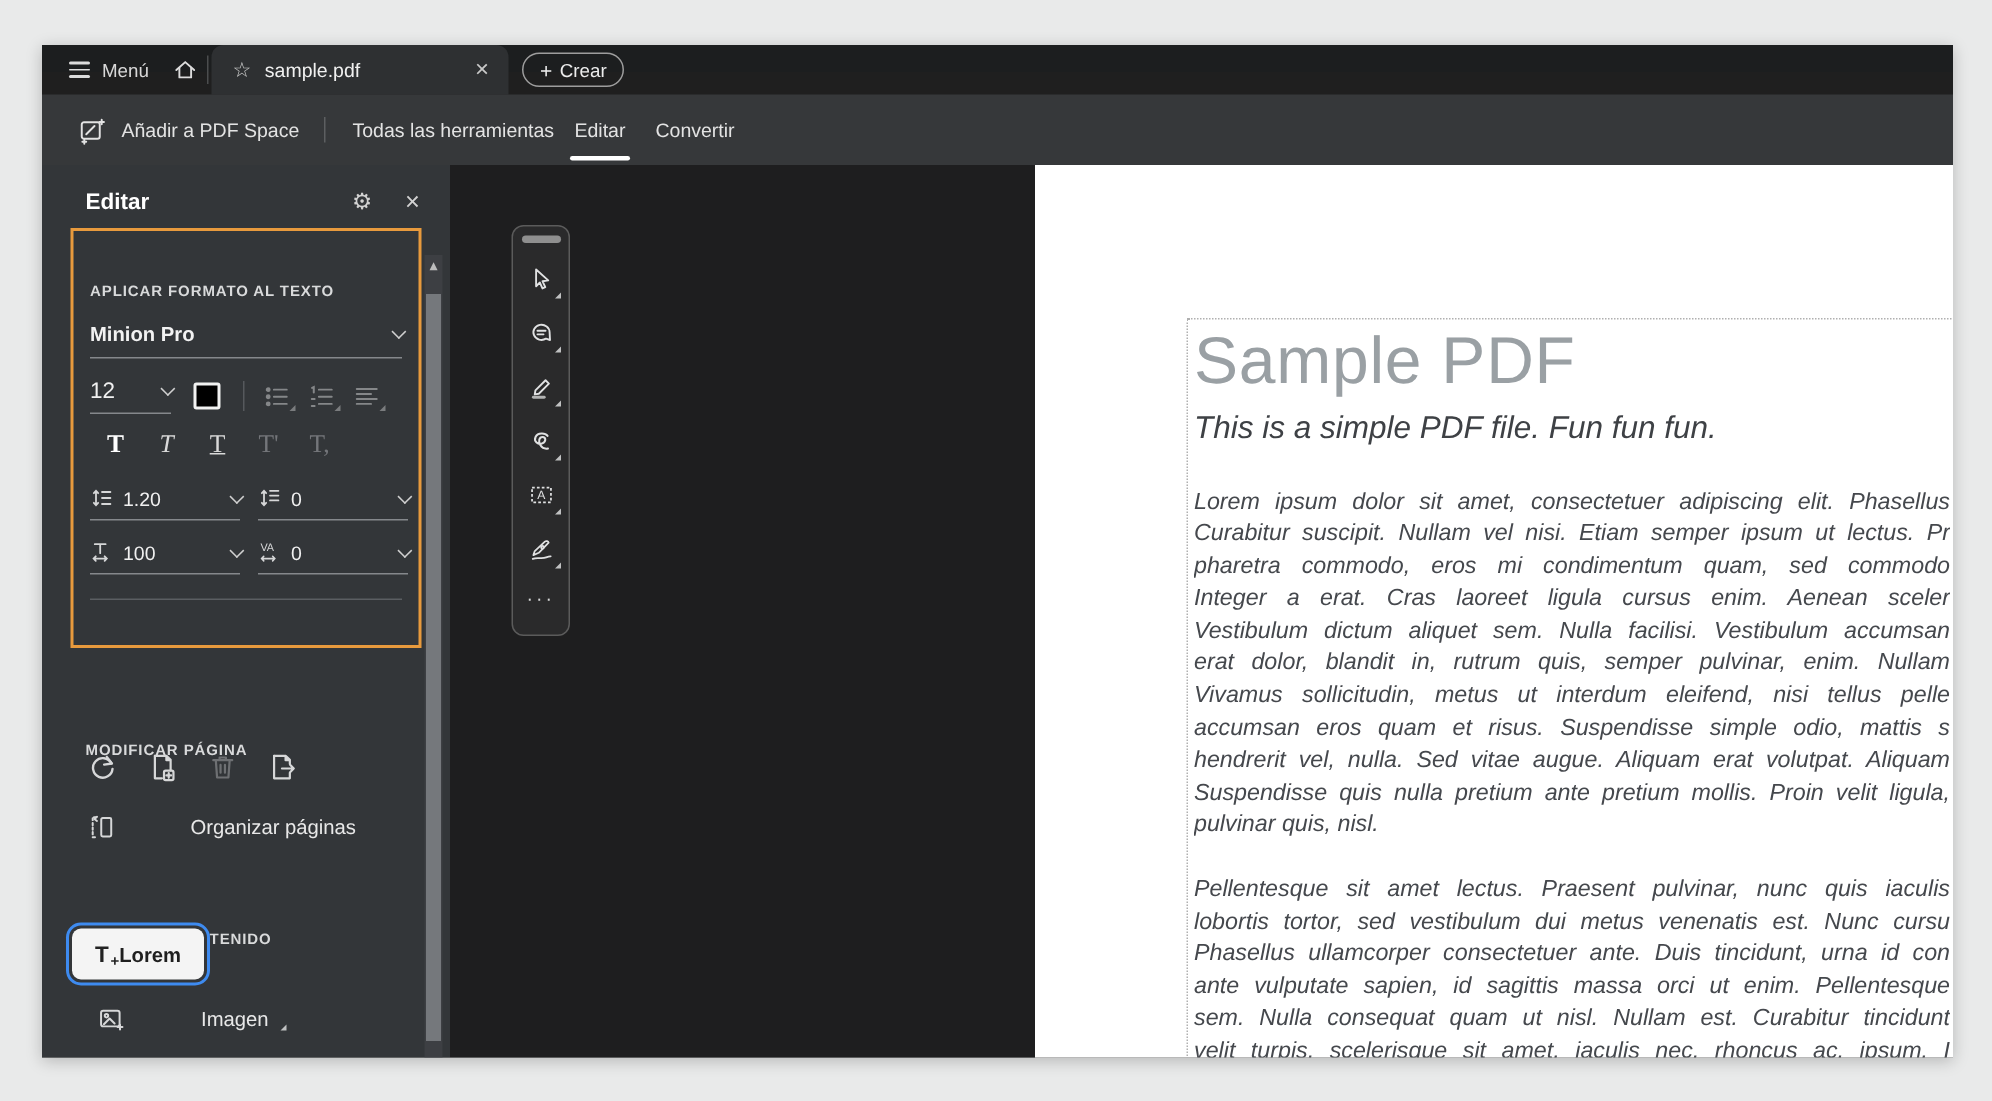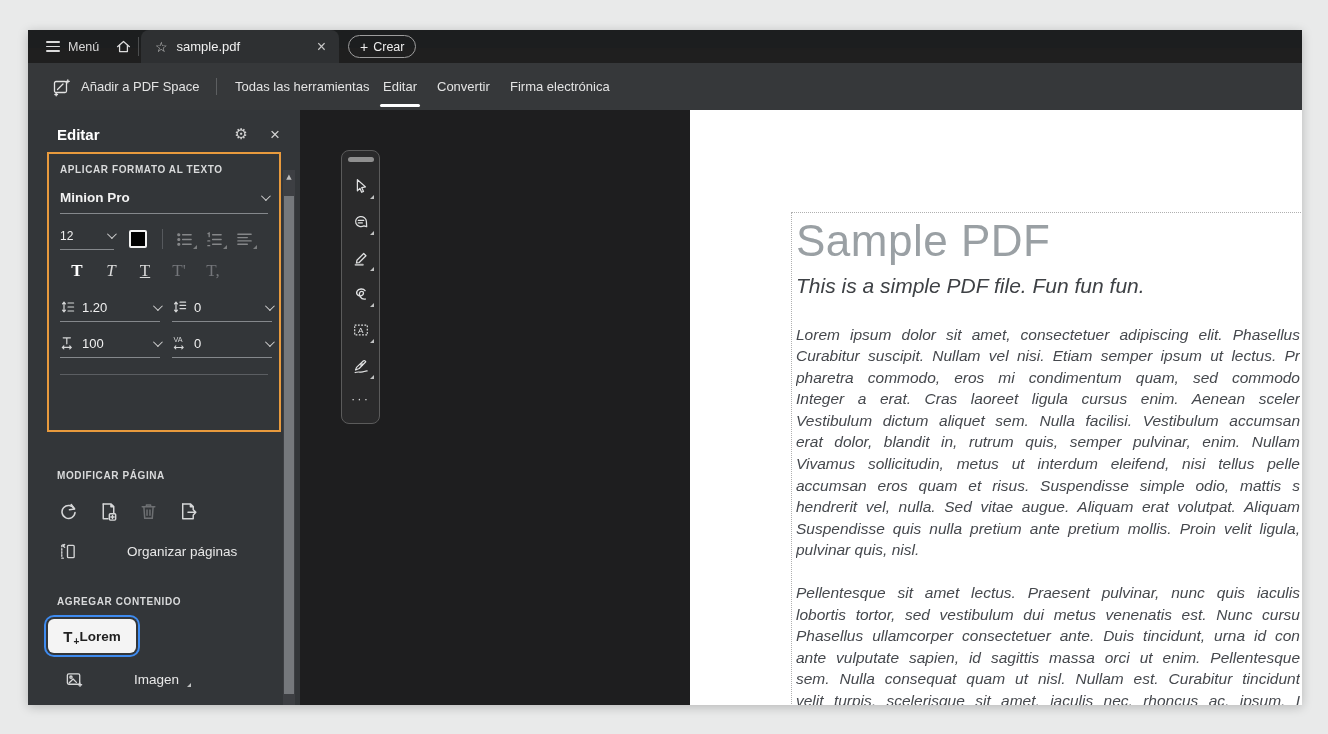--- a/index.html
+++ b/index.html
@@ -36,27 +36,27 @@
   .page   { position:absolute; left:662px; top:0; width:612px; height:714px; background:#ffffff; overflow:hidden; }
 
   
   .panel-header { position:absolute; left:29px; top:13px; right:20px; height:22px; display:flex; align-items:center; }
   .panel-title { font-size:15px; font-weight:bold; color:#ffffff; flex:1; }
   .glyph { font-family:"DejaVu Sans",sans-serif; }
   .gear { color:#d2d2d2; font-size:15px; margin-right:22px; cursor:pointer; }
   .panel-close { color:#d2d2d2; font-size:17px; line-height:1; cursor:pointer; }
 
   .format-box { position:absolute; left:19px; top:42px; width:234px; height:280px; border:2.5px solid #e89a3d; padding:10px 11px; }
-  .sec-heading { font-size:10px; font-weight:bold; letter-spacing:.6px; color:#d9dadb; }
+  .sec-heading { font-size:10px; font-weight:bold; letter-spacing:.6px; color:#d9dadb;margin-top:25px; }
   .font-row { margin-top:15px; display:flex; align-items:center; border-bottom:1px solid #85888c; padding-bottom:8px; }
   .font-name { font-size:13.5px; font-weight:bold; color:#f2f2f2; flex:1; }
   .chev { width:7px; height:7px; border-right:1.5px solid #cfcfcf; border-bottom:1.5px solid #cfcfcf; transform:rotate(45deg) translateY(-2px); display:inline-block; flex:none; }
   .size-row { margin-top:13px; display:flex; align-items:center; height:24px; }
   .size-fld { width:54px; display:flex; align-items:center; border-bottom:1px solid #85888c; padding-bottom:6px; }
-  .size-val { font-size:12px; color:#f0f0f0; flex:1; }
+  .size-val { font-size:15px; color:#f0f0f0; flex:1; }
   .swatch { width:18px; height:18px; background:#000; border:2px solid #f2f2f2; border-radius:2px; margin-left:15px; cursor:pointer; }
   .vdiv { width:1px; height:20px; background:#56595d; margin-left:15px; }
   .listicons { display:flex; margin-left:6px; }
   .icon-btn { position:relative; width:30px; height:24px; display:flex; align-items:center; justify-content:center; cursor:pointer; }
   .dim { opacity:.5; }
   .corner::after { content:""; position:absolute; right:2px; bottom:2px; border-left:4px solid transparent; border-bottom:4px solid #c0c1c2; }
   .style-row { margin-top:10px; display:flex; height:26px; }
   .t-btn { width:34px; text-align:center; font-family:"Liberation Serif",serif; font-size:17px; color:#d9d9d9; cursor:pointer; }
   .t-bold { font-weight:bold; color:#ffffff; }
   .t-italic { font-style:italic; }
@@ -142,21 +142,20 @@
           <path d="M5.5 12.5 L11 7"></path>
           <path d="M15.8 2.8 v3 M14.3 4.3 h3"></path>
           <path d="M4.2 16.2 v2.6 M2.9 17.5 h2.6"></path>
         </svg>
       <span>Añadir a PDF Space</span>
     </div>
     <div class="tool2-div"></div>
     <div class="nav-item" style="left:207px">Todas las herramientas</div>
     <div class="nav-item active" style="left:355px">Editar</div>
     <div class="nav-item" style="left:409px">Convertir</div>
-    <div class="nav-item" style="left:482px">Firma electrónica</div>
   </div>
 
   <div class="content">
 
     <div class="panel">
       <div class="panel-header">
         <span class="panel-title">Editar</span>
         <span class="gear glyph">⚙</span>
         <span class="panel-close">×</span>
       </div>

